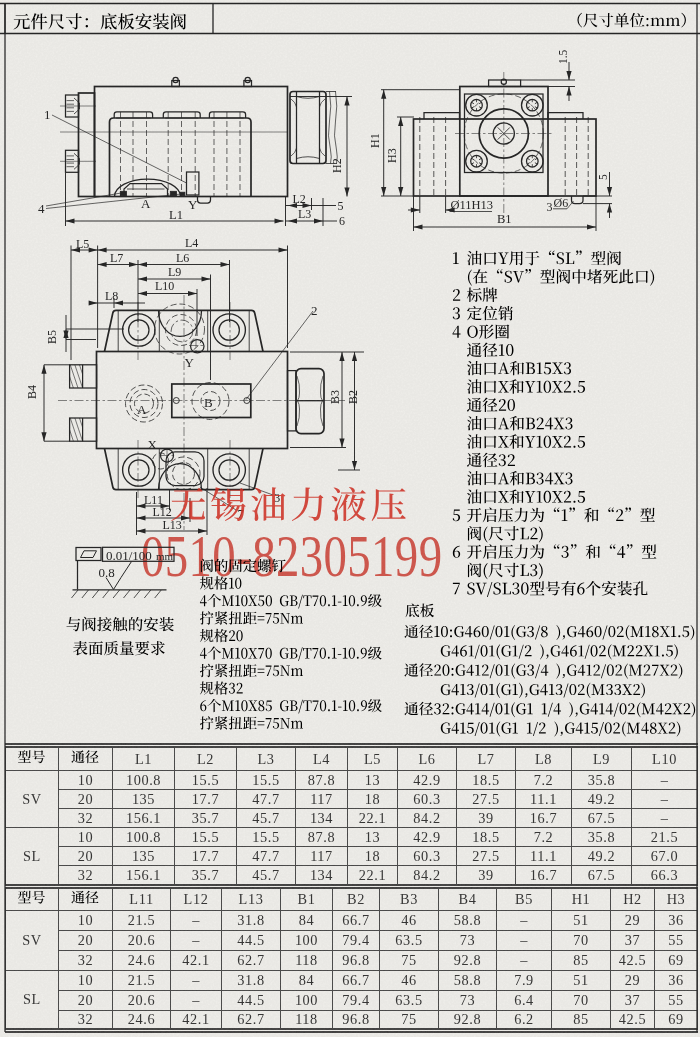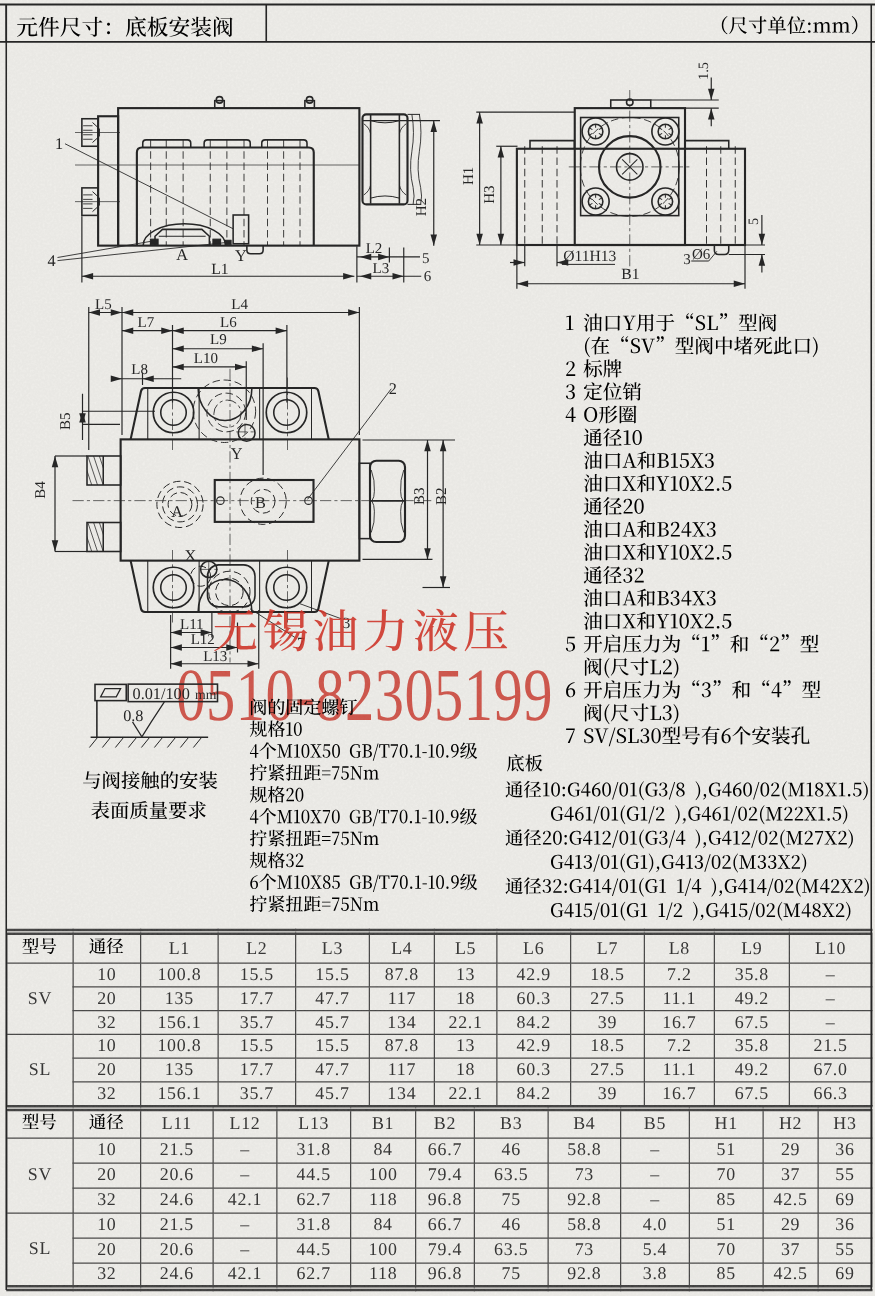--- a/index.html
+++ b/index.html
@@ -204,49 +204,49 @@
         <tr style="height:20px">
           <td rowspan="3">SL</td>
           <td>10</td>
           <td>21.5</td>
           <td>–</td>
           <td>31.8</td>
           <td>84</td>
           <td>66.7</td>
           <td>46</td>
           <td>58.8</td>
-          <td>4.0</td>
+          <td>7.9</td>
           <td>51</td>
           <td>29</td>
           <td>36</td>
         </tr>
         <tr style="height:20px">
           <td>20</td>
           <td>20.6</td>
           <td>–</td>
           <td>44.5</td>
           <td>100</td>
           <td>79.4</td>
           <td>63.5</td>
           <td>73</td>
-          <td>5.4</td>
+          <td>6.4</td>
           <td>70</td>
           <td>37</td>
           <td>55</td>
         </tr>
         <tr style="height:20px">
           <td>32</td>
           <td>24.6</td>
           <td>42.1</td>
           <td>62.7</td>
           <td>118</td>
           <td>96.8</td>
           <td>75</td>
           <td>92.8</td>
-          <td>3.8</td>
+          <td>6.2</td>
           <td>85</td>
           <td>42.5</td>
           <td>69</td>
         </tr>
       </tbody>
     </table>
 <div id="wm2">0510-82305199</div>
 <svg width="700" height="1037" style="position:absolute;left:0;top:0">
 <filter id="nz">
         <feTurbulence type="fractalNoise" baseFrequency="0.55" numOctaves="2" seed="7"></feTurbulence>

